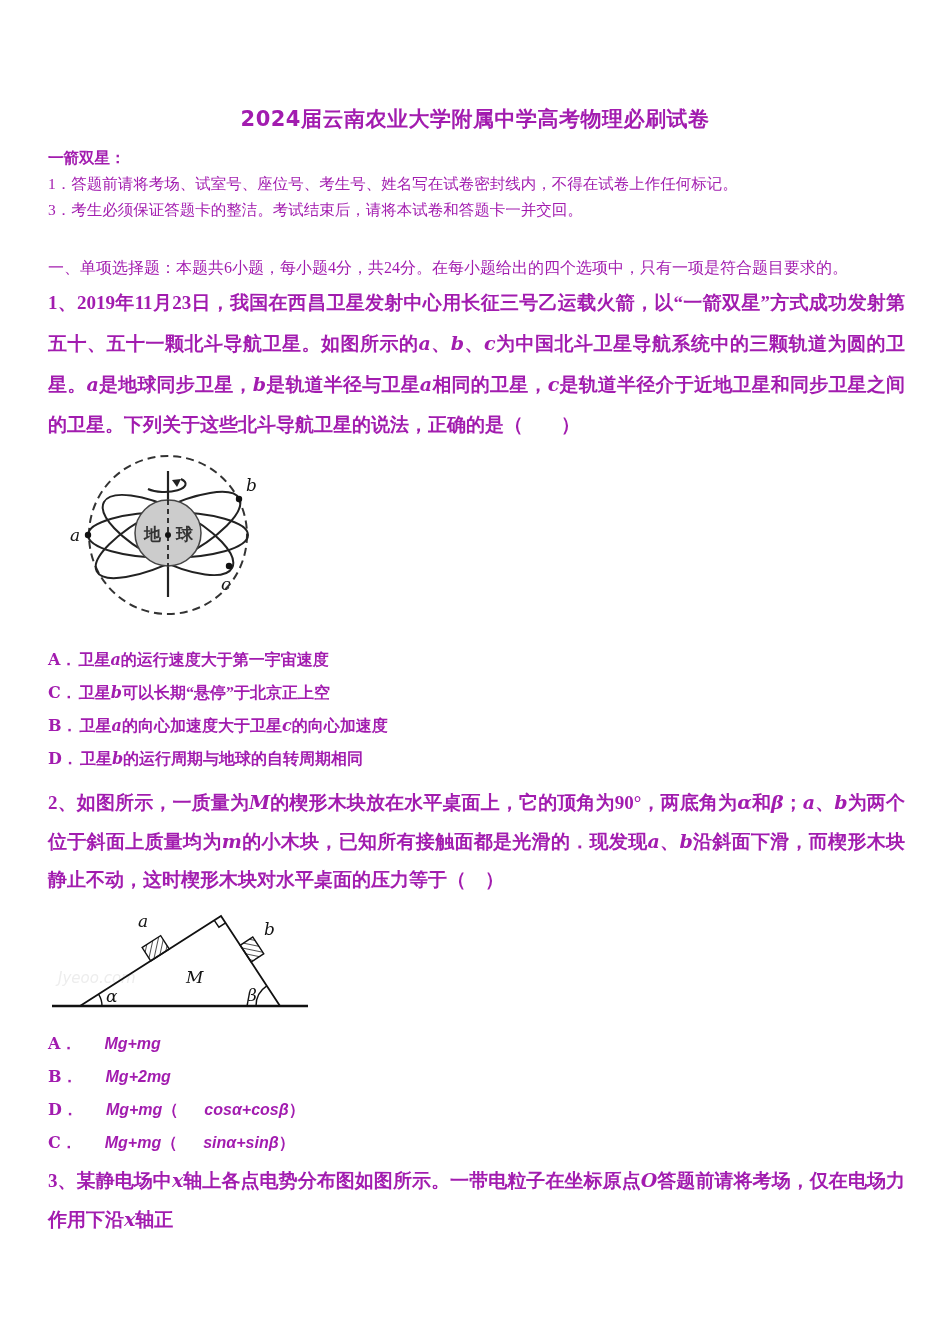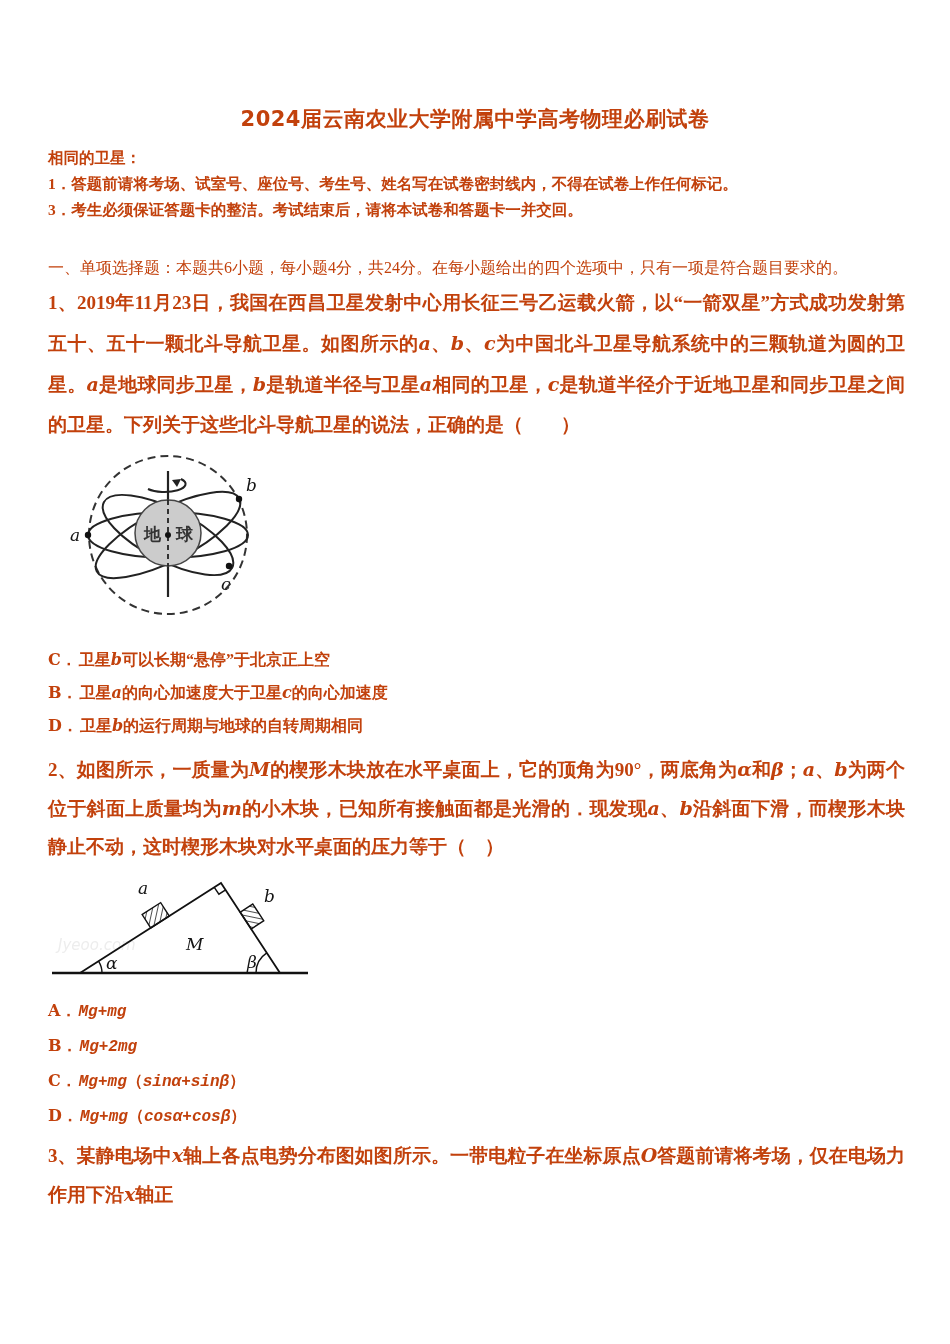--- a/index.html
+++ b/index.html
@@ -2,21 +2,21 @@
 <html lang="zh"><head>
 <meta charset="utf-8">
 <style>
   html,body { margin:0; padding:0; background:#ffffff; }
   .page {
     position: relative;
     width: 950px;
     height: 1344px;
     background: #ffffff;
     overflow: hidden;
-    color: #c2410c;
+    color: #a21caf;
     font-family: "Liberation Serif", "DejaVu Serif", serif;
     -webkit-font-smoothing: antialiased;
   }
   .title {
     margin: 0;
     padding-top: 106px;
     text-align: center;
     font-size: 21px;
     line-height: 27px;
     font-weight: bold;
@@ -26,21 +26,21 @@
   .content { margin: 0 45px 0 48px; }
   .notice-heading {
     margin-top: 12px;
     font-size: 15.5px;
     line-height: 26px;
     font-weight: bold;
   }
   .notice-item {
     font-size: 15.5px;
     line-height: 26px;
-    font-weight: 700;
+    font-weight: 400;
     text-align: justify;
   }
   .section-heading {
     margin-top: 32px;
     font-size: 16px;
     line-height: 26px;
     font-weight: normal;
     text-align: justify;
   }
   .q-text {
@@ -61,38 +61,38 @@
     font-weight: 600;
     white-space: nowrap;
   }
   .opt-letter {
     font-weight: bold;
     font-family: "DejaVu Serif", serif;
     margin-right: 2px;
   }
   .rt-i  { font-style: italic; font-family: "DejaVu Serif", serif; }
   .rt-b  { font-weight: bold; }
-  .rt-bi { font-weight: bold; font-style: italic; font-family: Liberation Mono, monospace; }
+  .rt-bi { font-weight: bold; font-style: italic; font-family: Liberation Sans, sans-serif; margin-left: 26px; }
   svg text {
     font-family: "DejaVu Serif", serif;
   }
   .svg-var { font-style: italic; font-size: 17px; fill: #141414; }
   .svg-cjk { font-size: 17px; font-weight: 600; fill: #333; letter-spacing: 15px; }
   .svg-watermark { font-size: 15px; font-style: italic; fill: #ededed; font-family: "DejaVu Sans", sans-serif; }
 </style>
 </head>
 <body>
 
 <div class="page">
 
   <h1 class="title">2024届云南农业大学附属中学高考物理必刷试卷</h1>
 
   <div class="content">
 
-    <div class="notice-heading">相同的卫星：</div>
+    <div class="notice-heading">一箭双星：</div>
     <div class="notice-item">1．答题前请将考场、试室号、座位号、考生号、姓名写在试卷密封线内，不得在试卷上作任何标记。</div>
     <div class="notice-item">3．考生必须保证答题卡的整洁。考试结束后，请将本试卷和答题卡一并交回。</div>
 
     <div class="section-heading">一、单项选择题：本题共6小题，每小题4分，共24分。在每小题给出的四个选项中，只有一项是符合题目要求的。</div>
 
     <div class="q-text q1-text"><span>1、2019年11月23日，我国在西昌卫星发射中心用长征三号乙运载火箭，以“一箭双星”方式成功发射第五十、五十一颗北斗导航卫星。如图所示的</span><span class="rt-i">a</span><span>、</span><span class="rt-i">b</span><span>、</span><span class="rt-i">c</span><span>为中国北斗卫星导航系统中的三颗轨道为圆的卫星。</span><span class="rt-i">a</span><span>是地球同步卫星，</span><span class="rt-i">b</span><span>是轨道半径与卫星</span><span class="rt-i">a</span><span>相同的卫星，</span><span class="rt-i">c</span><span>是轨道半径介于近地卫星和同步卫星之间的卫星。下列关于这些北斗导航卫星的说法，正确的是（　　）</span></div>
 
     <div class="figure">
       <svg class="figure-satellite" viewBox="0 0 215 182">
 
@@ -115,20 +115,21 @@
         <circle cx="28" cy="88" r="3.2" fill="#111"></circle>
         <circle cx="179" cy="52" r="3.2" fill="#111"></circle>
         <circle cx="169" cy="119" r="3.2" fill="#111"></circle>
         <text x="10" y="94" class="svg-var">a</text>
         <text x="186" y="44" class="svg-var">b</text>
         <text x="161" y="143" class="svg-var">c</text>
       </svg>
     </div>
 
     <div class="options">
+      <div class="option-row"><span class="opt-letter">A．</span><span><span>卫星</span><span class="rt-i">a</span><span>的运行速度大于第一宇宙速度</span></span></div>
       <div class="option-row"><span class="opt-letter">C．</span><span><span>卫星</span><span class="rt-i">b</span><span>可以长期“悬停”于北京正上空</span></span></div>
       <div class="option-row"><span class="opt-letter">B．</span><span><span>卫星</span><span class="rt-i">a</span><span>的向心加速度大于卫星</span><span class="rt-i">c</span><span>的向心加速度</span></span></div>
       <div class="option-row"><span class="opt-letter">D．</span><span><span>卫星</span><span class="rt-i">b</span><span>的运行周期与地球的自转周期相同</span></span></div>
     </div>
 
     <div class="q-text q2-text"><span>2、如图所示，一质量为</span><span class="rt-i">M</span><span>的楔形木块放在水平桌面上，它的顶角为90°，两底角为</span><span class="rt-i">α</span><span>和</span><span class="rt-i">β</span><span>；</span><span class="rt-i">a</span><span>、</span><span class="rt-i">b</span><span>为两个位于斜面上质量均为</span><span class="rt-i">m</span><span>的小木块，已知所有接触面都是光滑的．现发现</span><span class="rt-i">a</span><span>、</span><span class="rt-i">b</span><span>沿斜面下滑，而楔形木块静止不动，这时楔形木块对水平桌面的压力等于（　）</span></div>
 
     <div class="figure">
       <svg class="figure-wedge" viewBox="0 0 272 110">
         <defs>
@@ -160,20 +161,20 @@
         <text x="216" y="32" class="svg-var">b</text>
         <text x="138" y="80" class="svg-var">M</text>
         <text x="58" y="99" class="svg-var">α</text>
         <text x="199" y="98" class="svg-var">β</text>
       </svg>
     </div>
 
     <div class="options">
       <div class="option-row"><span class="opt-letter">A．</span><span><span class="rt-bi">Mg+mg</span></span></div>
       <div class="option-row"><span class="opt-letter">B．</span><span><span class="rt-bi">Mg+2mg</span></span></div>
+      <div class="option-row"><span class="opt-letter">D．</span><span><span class="rt-bi">Mg+mg</span><span class="rt-b">（</span><span class="rt-bi">cosα+cosβ</span><span class="rt-b">）</span></span></div>
       <div class="option-row"><span class="opt-letter">C．</span><span><span class="rt-bi">Mg+mg</span><span class="rt-b">（</span><span class="rt-bi">sinα+sinβ</span><span class="rt-b">）</span></span></div>
-      <div class="option-row"><span class="opt-letter">D．</span><span><span class="rt-bi">Mg+mg</span><span class="rt-b">（</span><span class="rt-bi">cosα+cosβ</span><span class="rt-b">）</span></span></div>
     </div>
 
     <div class="q-text q3-text"><span>3、某静电场中</span><span class="rt-i">x</span><span>轴上各点电势分布图如图所示。一带电粒子在坐标原点</span><span class="rt-i">O</span><span>答题前请将考场，仅在电场力作用下沿</span><span class="rt-i">x</span><span>轴正</span></div>
 
   </div>
 </div>
 
 </body></html>

